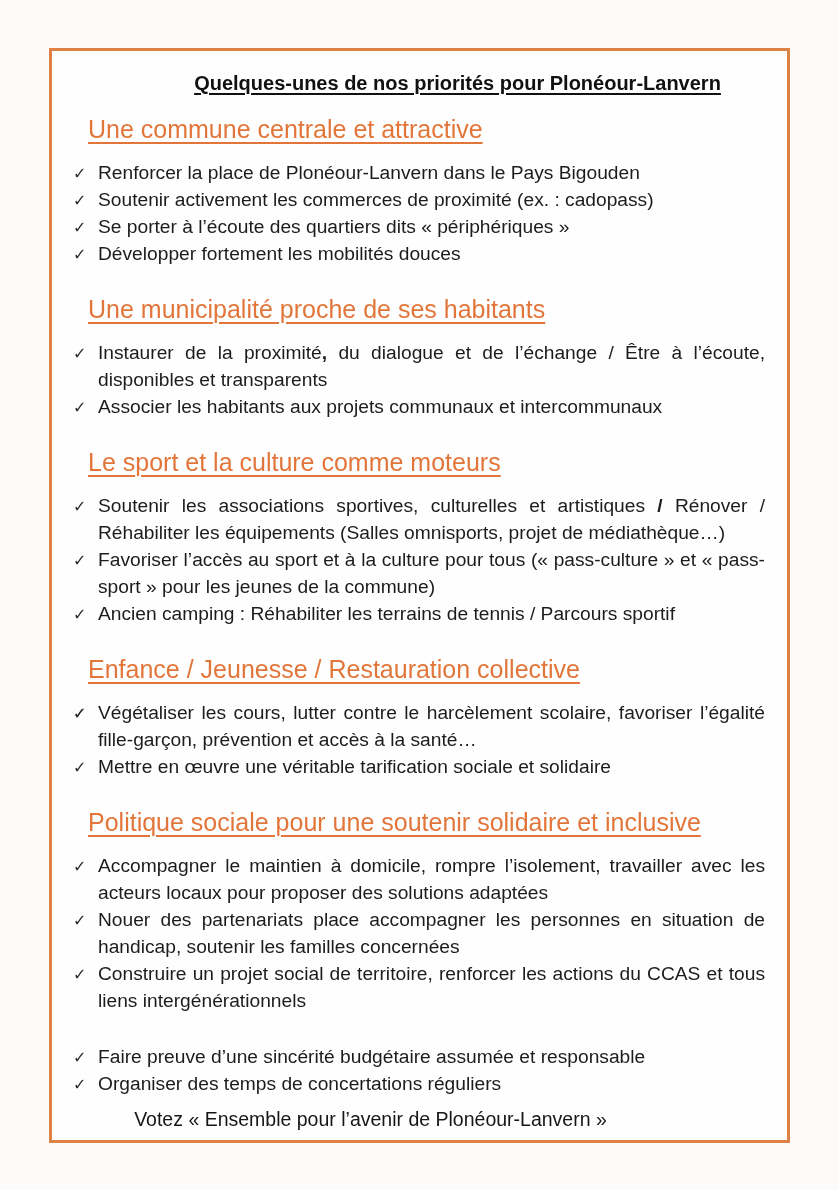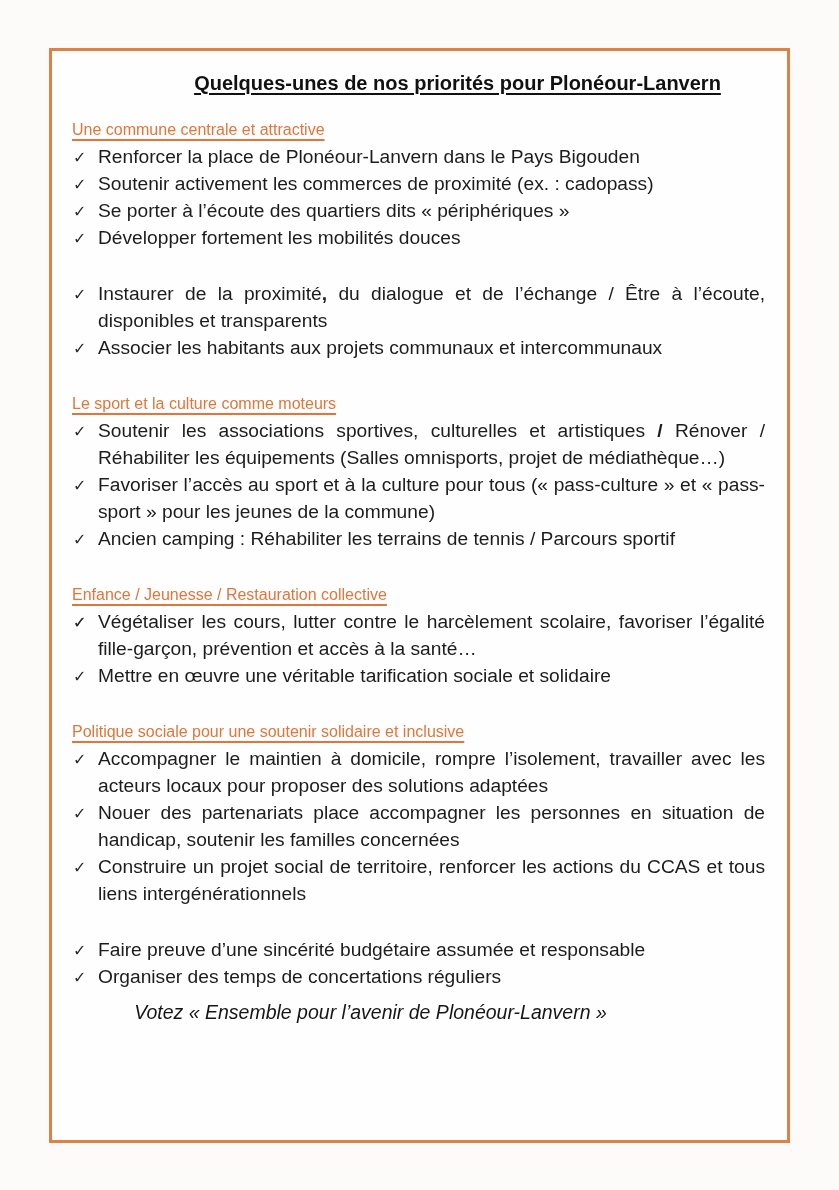--- a/index.html
+++ b/index.html
@@ -29,22 +29,22 @@
     color:#111;
     text-align:center;
     transform:translateX(39px);
     text-decoration:underline;
     text-decoration-thickness:2px;
     text-underline-offset:3px;
   }
   section{margin:29px 0 0 0;}
   #sections > section:first-child{margin-top:19px;}
   h2{
-    margin:0;
-    font-size:16px;line-height:27px;font-weight:400;
+    margin:16px;
+    font-size:25px;line-height:27px;font-weight:400;
     color:var(--accent);
     text-decoration:underline;
     text-decoration-thickness:1.5px;
     text-underline-offset:4px;
   }
   ul{list-style:none;margin:0;padding:0;}
   li{
     position:relative;
     padding-left:26px;
     text-align:justify;
@@ -52,21 +52,20 @@
   }
   .check{
     position:absolute;left:1px;top:1px;
     font-size:16px;line-height:27px;
     color:#2a2a2a;
   }
   .seg-b{font-weight:700;}
   .footer{
     margin:9px 0 0 0;
     font-size:19.5px;line-height:27px;
-    font-style:italic;
     text-align:center;
     transform:translateX(-48px);
     color:#161616;
   }
 </style>
 </head>
 <body>
 
 <div class="frame">
   <h1 class="title">Quelques-unes de nos priorités pour Plonéour-Lanvern</h1>
@@ -75,20 +74,21 @@
       <section>
         <h2>Une commune centrale et attractive</h2>
         <ul>
           <li><span class="check">✓</span><span>Renforcer la place de Plonéour-Lanvern dans le Pays Bigouden</span></li>
           <li><span class="check">✓</span><span>Soutenir activement les commerces de proximité (ex.&nbsp;: cadopass)</span></li>
           <li><span class="check">✓</span><span>Se porter à l’écoute des quartiers dits «&nbsp;périphériques&nbsp;»</span></li>
           <li><span class="check">✓</span><span>Développer fortement les mobilités douces</span></li>
         </ul>
       </section>
       <section>
+        <h2>Une municipalité proche de ses habitants</h2>
         <ul>
           <li><span class="check">✓</span><span>Instaurer de la proximité<span class="seg-b">,</span> du dialogue et de l’échange / Être à l’écoute, disponibles et transparents</span></li>
           <li><span class="check">✓</span><span>Associer les habitants aux projets communaux et intercommunaux</span></li>
         </ul>
       </section>
       <section>
         <h2>Le sport et la culture comme moteurs</h2>
         <ul>
           <li><span class="check">✓</span><span>Soutenir les associations sportives, culturelles et artistiques <span class="seg-b">/</span> Rénover / Réhabiliter les équipements (Salles omnisports, projet de médiathèque…)</span></li>
           <li><span class="check">✓</span><span>Favoriser l’accès au sport et à la culture pour tous («&nbsp;pass-culture&nbsp;» et «&nbsp;pass-sport&nbsp;» pour les jeunes de la commune)</span></li>

